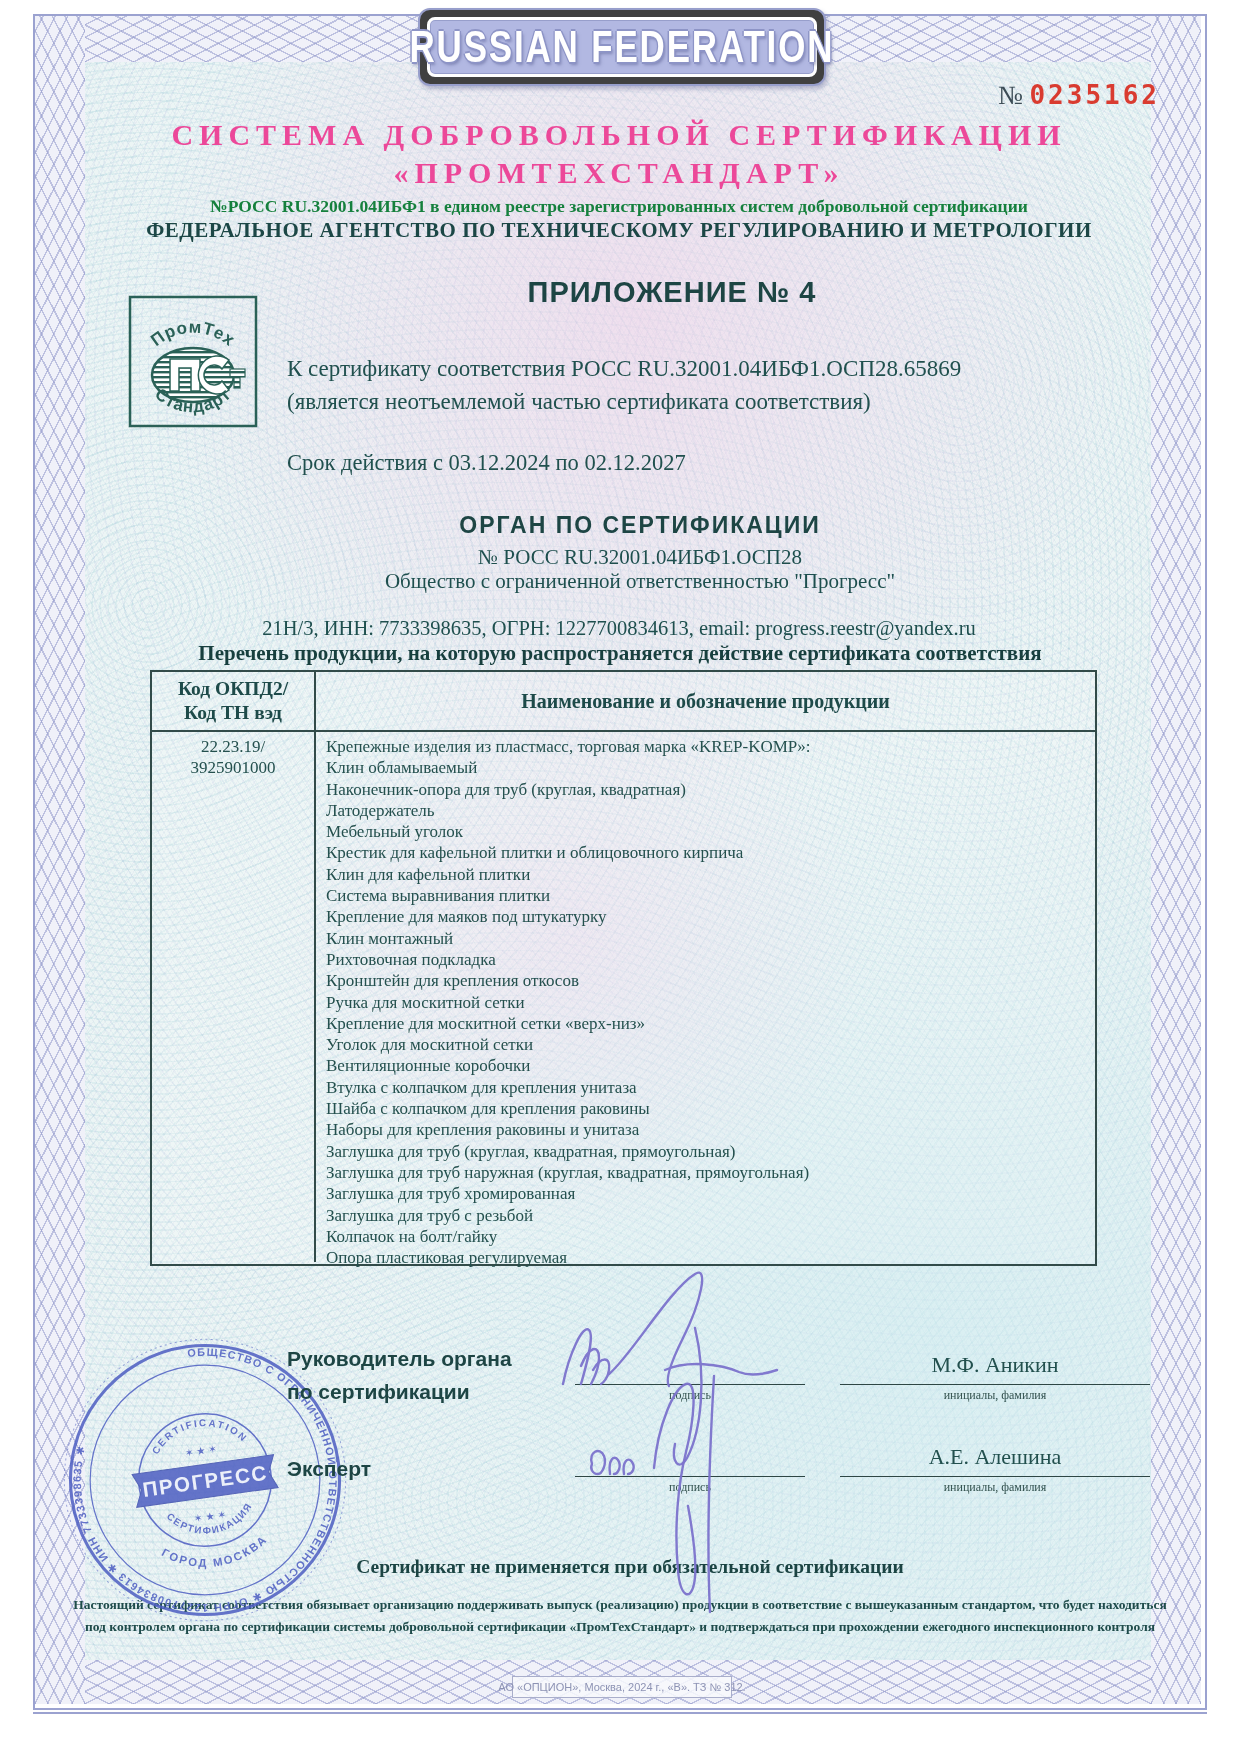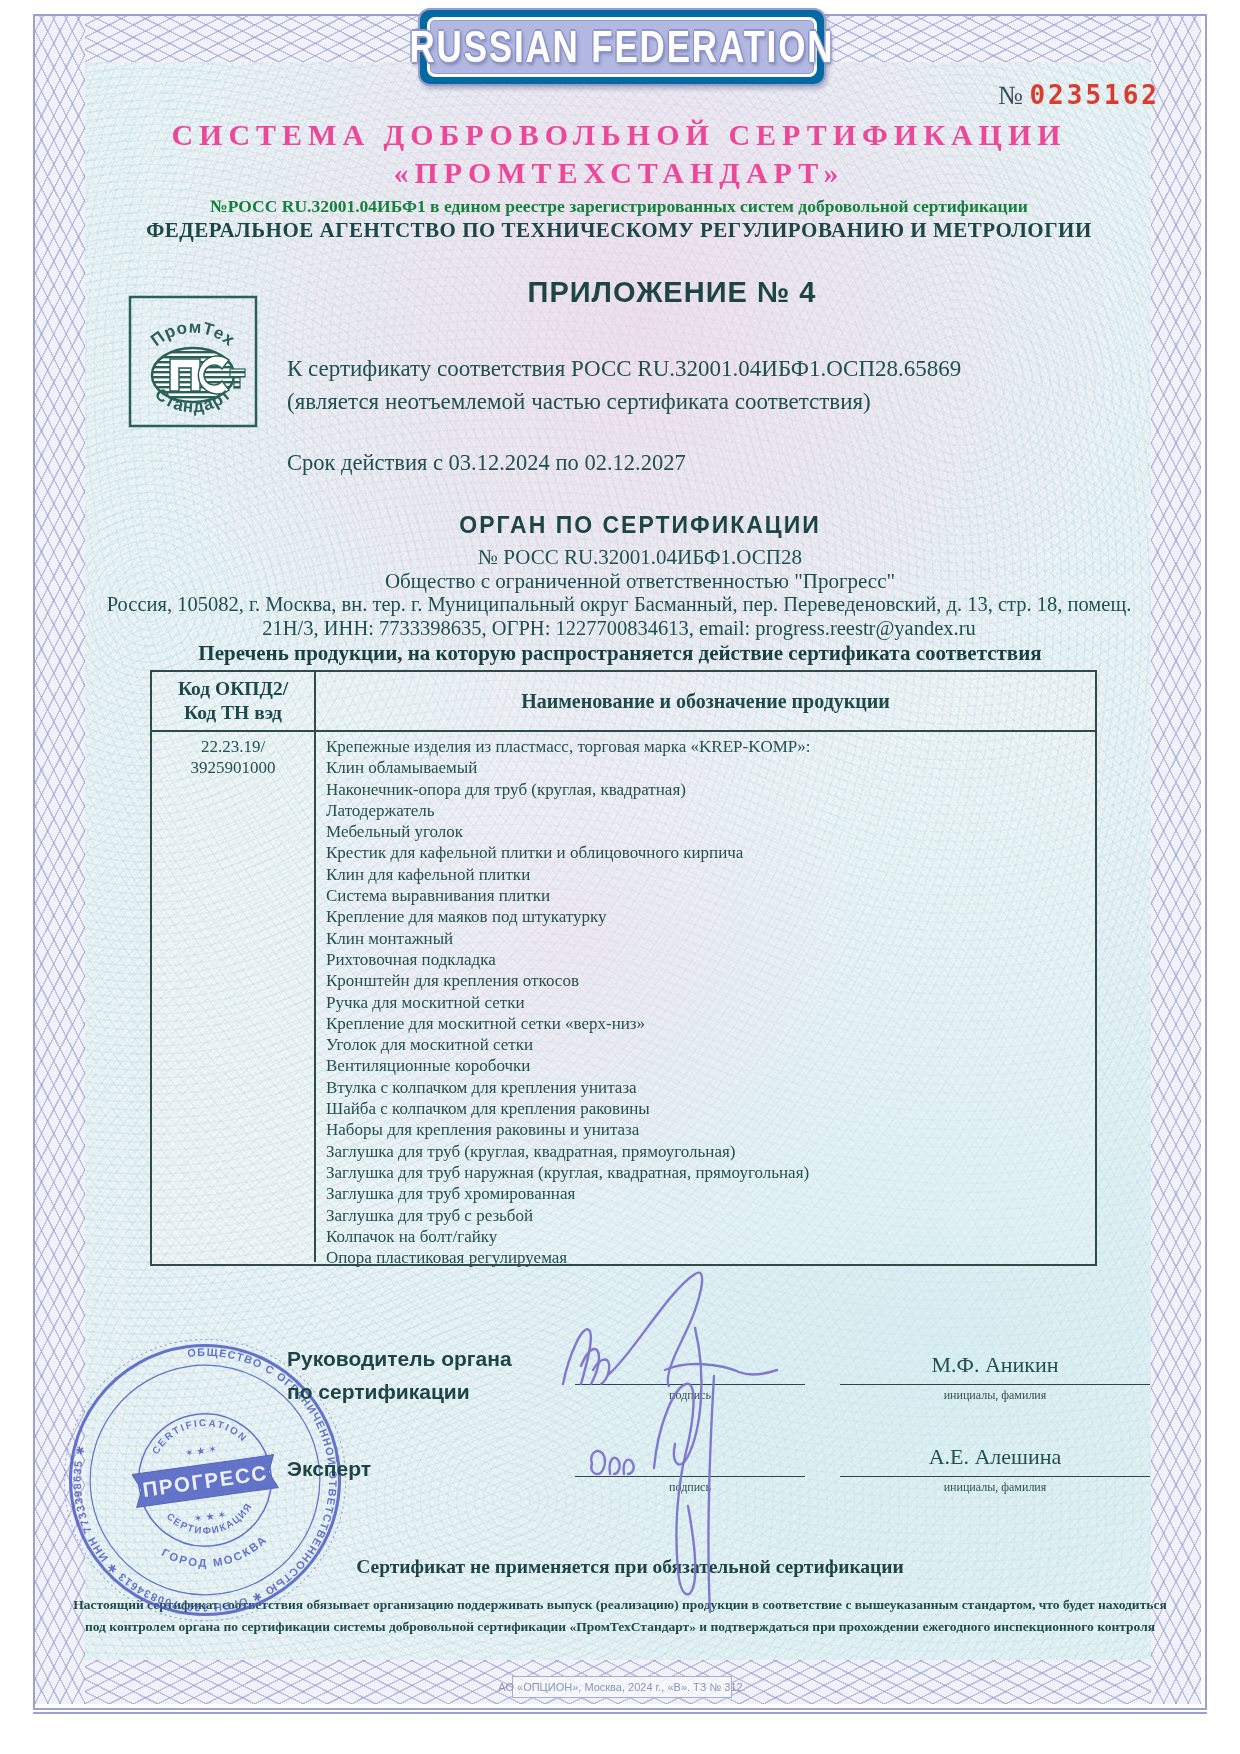--- a/index.html
+++ b/index.html
@@ -26,21 +26,21 @@
     background-image:
       radial-gradient(circle at 52% 16%, rgba(242,205,232,.55) 0, rgba(242,205,232,0) 34%),
       radial-gradient(circle at 46% 55%, rgba(240,208,234,.40) 0, rgba(240,208,234,0) 28%),
       radial-gradient(circle at 80% 80%, rgba(205,235,240,.6) 0, transparent 40%),
       repeating-radial-gradient(circle at 6% 34%, rgba(120,185,200,.13) 0 1.6px, transparent 1.6px 8px),
       repeating-radial-gradient(circle at 82% 20%, rgba(150,165,215,.10) 0 1.6px, transparent 1.6px 9px),
       repeating-radial-gradient(circle at 40% 90%, rgba(120,185,200,.10) 0 1.6px, transparent 1.6px 9px),
       repeating-linear-gradient(58deg, rgba(140,195,205,.10) 0 1px, transparent 1px 5px),
       repeating-linear-gradient(-58deg, rgba(165,155,210,.09) 0 1px, transparent 1px 5px);}
   
-  .banner{left:418px;top:8px;width:404px;height:74px;background:#0369a1;border:2px solid #979ecb;
+  .banner{left:418px;top:8px;width:404px;height:74px;background:#404040;border:2px solid #979ecb;
           border-radius:12px;box-shadow:2px 3px 4px rgba(110,115,160,.45);z-index:6;}
   .banner-inner{position:absolute;left:7px;top:7px;right:7px;bottom:7px;background:#b2b8e2;
           border:3px solid #ffffff;border-radius:8px;box-shadow:inset 0 0 0 1px #979ecb;
           display:flex;align-items:center;justify-content:center;}
   .banner-text{font-family:"Liberation Sans","DejaVu Sans",sans-serif;font-weight:bold;font-size:38px;
           color:#ffffff;letter-spacing:2px;transform:scale(0.92,1.15);white-space:nowrap;
           text-shadow:-1.5px 0 #8d94c6,1.5px 0 #8d94c6,0 -1.5px #8d94c6,0 1.5px #8d94c6,2px 3px 3px rgba(90,95,145,.55);}
   
   .serial{left:950px;top:80px;width:210px;text-align:right;font-size:26px;color:#3c4c56;white-space:nowrap;z-index:4;}
   .serial .num{font-family:"DejaVu Sans Mono",monospace;font-weight:bold;color:#d93b30;letter-spacing:3px;}
@@ -149,21 +149,20 @@
   </div>
 
   <div class="abs appendix-title">ПРИЛОЖЕНИЕ № 4</div>
   <div class="abs cert-ref">К сертификату соответствия РОСС RU.32001.04ИБФ1.ОСП28.65869</div>
   <div class="abs cert-note">(является неотъемлемой частью сертификата соответствия)</div>
   <div class="abs validity">Срок действия с 03.12.2024 по 02.12.2027</div>
 
   <div class="abs org-heading">ОРГАН ПО СЕРТИФИКАЦИИ</div>
   <div class="abs org-number">№ РОСС RU.32001.04ИБФ1.ОСП28</div>
   <div class="abs org-name">Общество с ограниченной ответственностью "Прогресс"</div>
-  <div class="abs org-addr1">Россия, 105082, г. Москва, вн. тер. г. Муниципальный округ Басманный, пер. Переведеновский, д. 13, стр. 18, помещ.</div>
   <div class="abs org-addr2">21Н/3, ИНН: 7733398635, ОГРН: 1227700834613, email: progress.reestr@yandex.ru</div>
   <div class="abs caption">Перечень продукции, на которую распространяется действие сертификата соответствия</div>
 
   <div class="abs ptable">
     <div class="thead">
       <div class="th1">Код ОКПД2/
 Код ТН вэд</div>
       <div class="th2">Наименование и обозначение продукции</div>
     </div>
     <div class="tbody">

